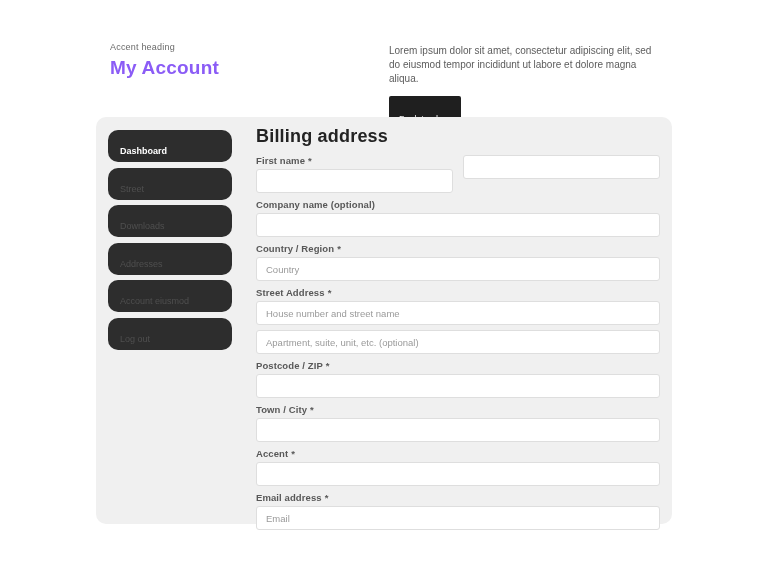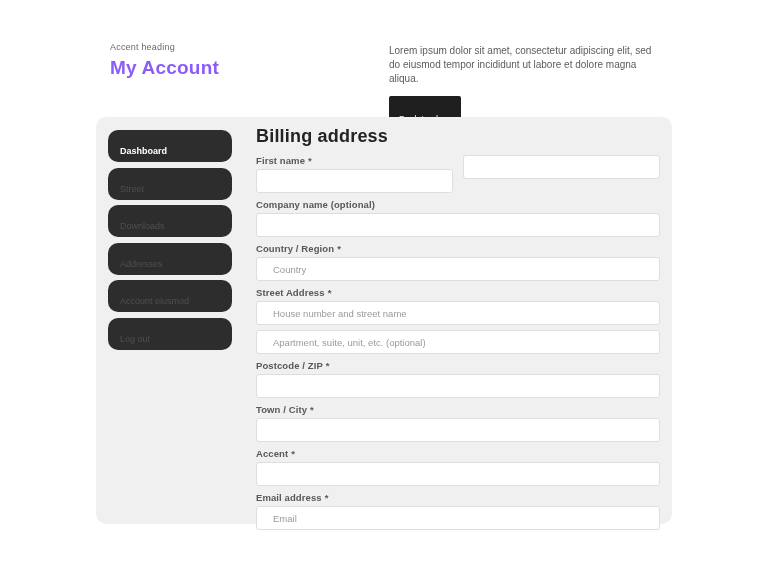--- a/index.html
+++ b/index.html
@@ -40,21 +40,21 @@
   .section-title { font-size: 18px; font-weight: 800; color: #232323; letter-spacing: .2px; margin-bottom: 8px; }
 
   .field { margin-bottom: 6px; }
   .field-label {
     display: block; font-size: 9.5px; font-weight: 700; color: #585858;
     line-height: 11px; margin-bottom: 3px; letter-spacing: .1px;
   }
   .req { margin-left: 3px; color: #585858; font-weight: 700; }
   .text-input {
     width: 100%; height: 24px; background: #ffffff; border: 1px solid #dedede;
-    border-radius: 3px; padding: 0 16px; font-family: inherit; font-size: 9.5px;
+    border-radius: 3px; padding: 0 9px; font-family: inherit; font-size: 9.5px;
     color: #333; outline: none; display: block;
   }
   .text-input::placeholder { color: #9a9a9a; }
   .row-2col { display: flex; gap: 10px; }
   .row-2col .col { flex: 1; }
   .stacked-input { margin-top: 5px; }
 </style>
 </head>
 <body>
 

